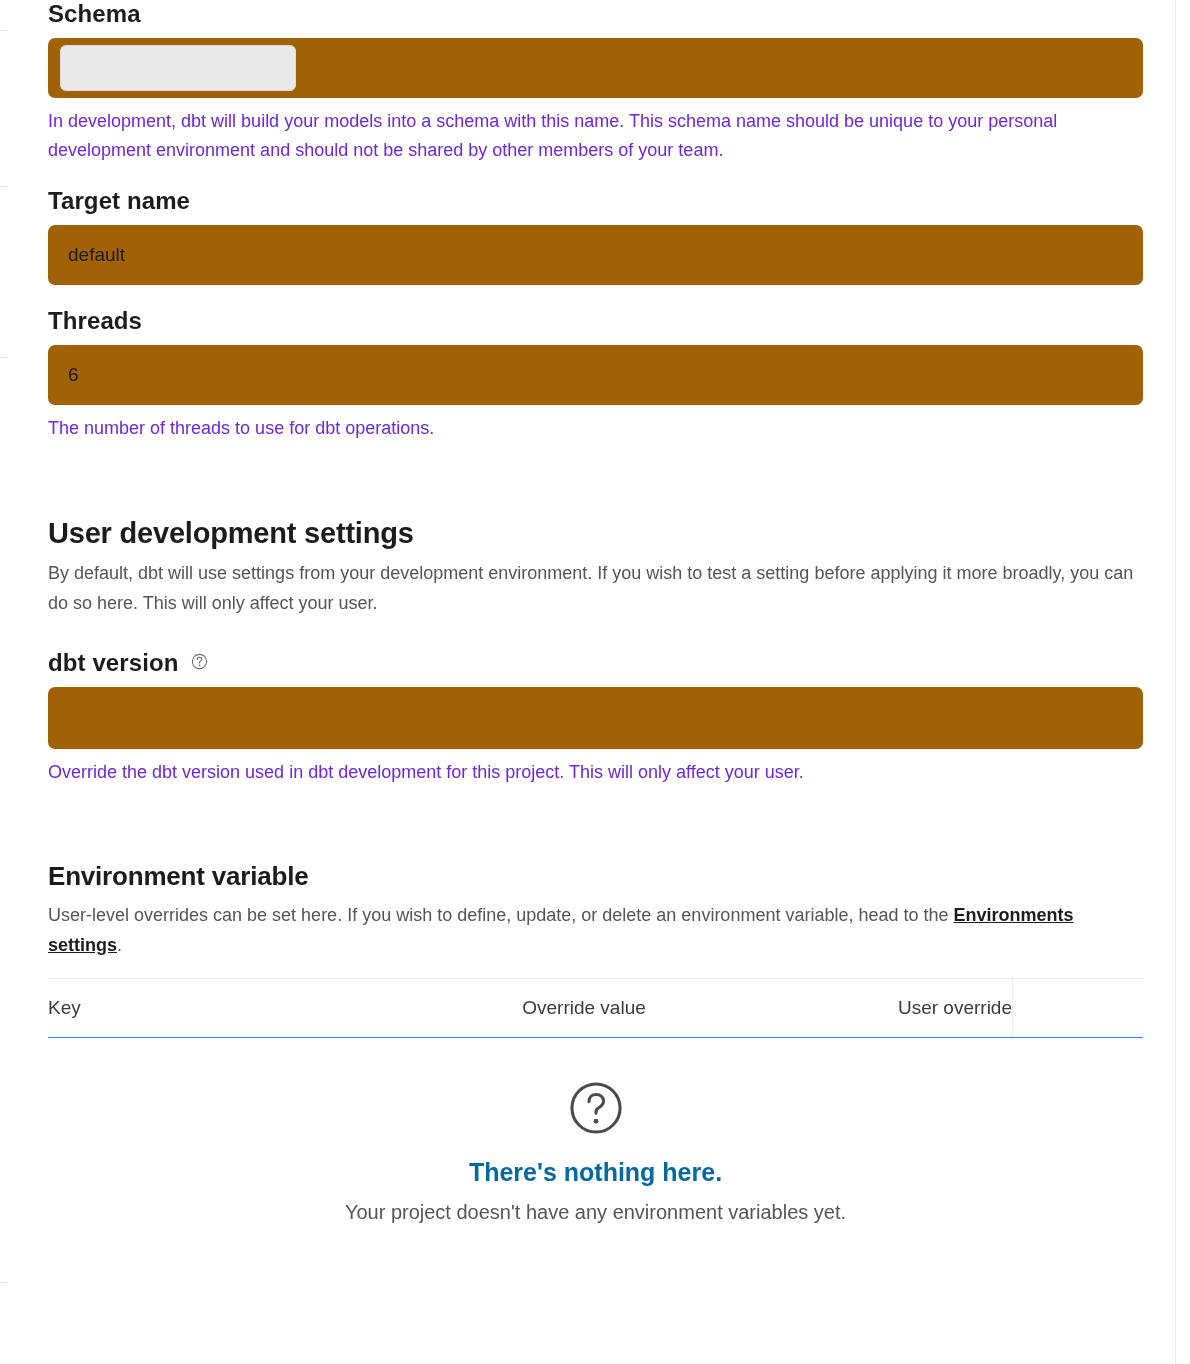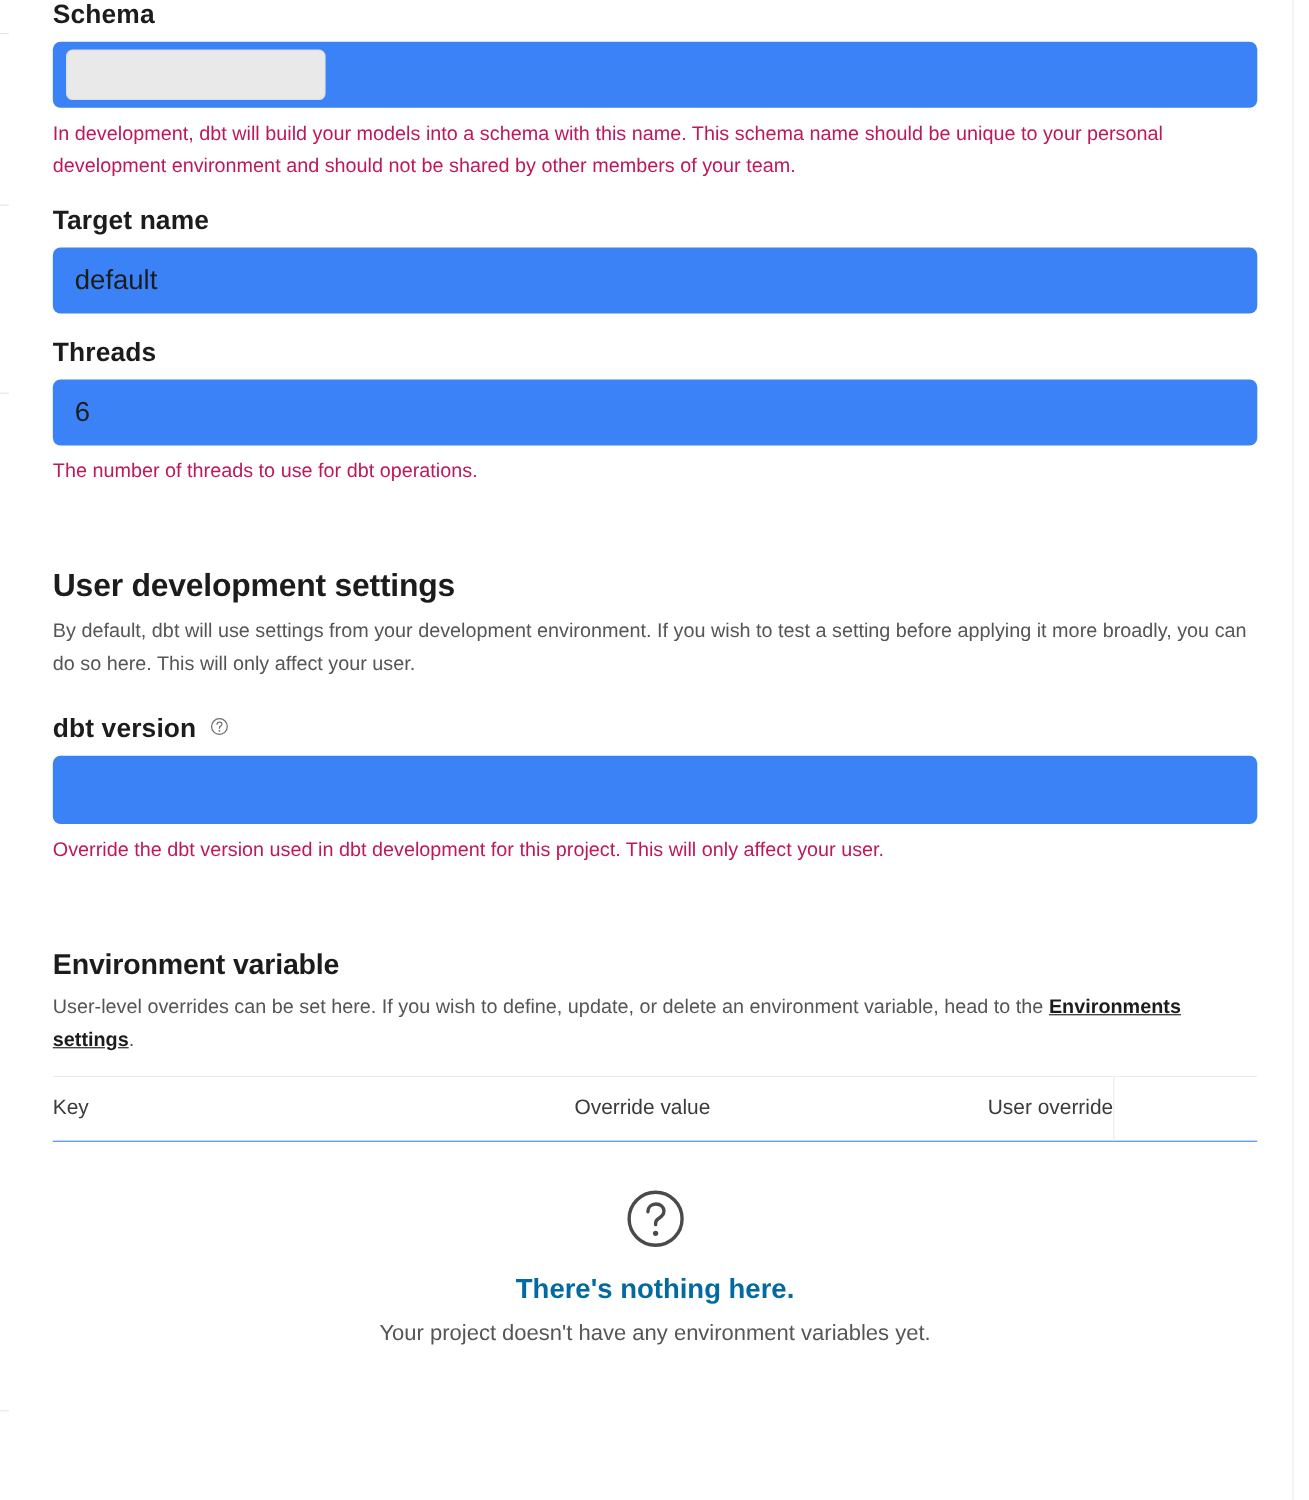--- a/index.html
+++ b/index.html
@@ -56,50 +56,50 @@
     margin: 0 0 10px 0;
     letter-spacing: 0.1px;
   }
   .field-label .help-icon {
     display: inline-block;
     vertical-align: 1px;
     margin-left: 6px;
   }
 
   .input-box {
-    background: #3b82f6;
+    background: #a16207;
     border: none;
     border-radius: 7px;
     height: 60px;
     width: 1095px;
     display: flex;
     align-items: center;
     padding: 0 20px;
-    font-size: 25px;
+    font-size: 19px;
     color: #1c1c1c;
     font-family: "Liberation Sans", sans-serif;
   }
   .input-box.with-inner {
     padding-left: 12px;
   }
   .inner-chip {
     width: 236px;
     height: 46px;
     background: #e9e9e9;
     border: 1px solid #dcdcdc;
     border-radius: 6px;
   }
   .input-box.empty-tall {
     height: 62px;
   }
 
   .help-text {
     font-size: 18px;
     line-height: 29px;
-    color: #be185d;
+    color: #6d28d9;
     margin: 9px 0 0 0;
     max-width: 1090px;
   }
 
   .spacer-lg { height: 74px; }
   .spacer-md { height: 30px; }
   .spacer-sm { height: 22px; }
 
   .section-title {
     font-size: 29px;

